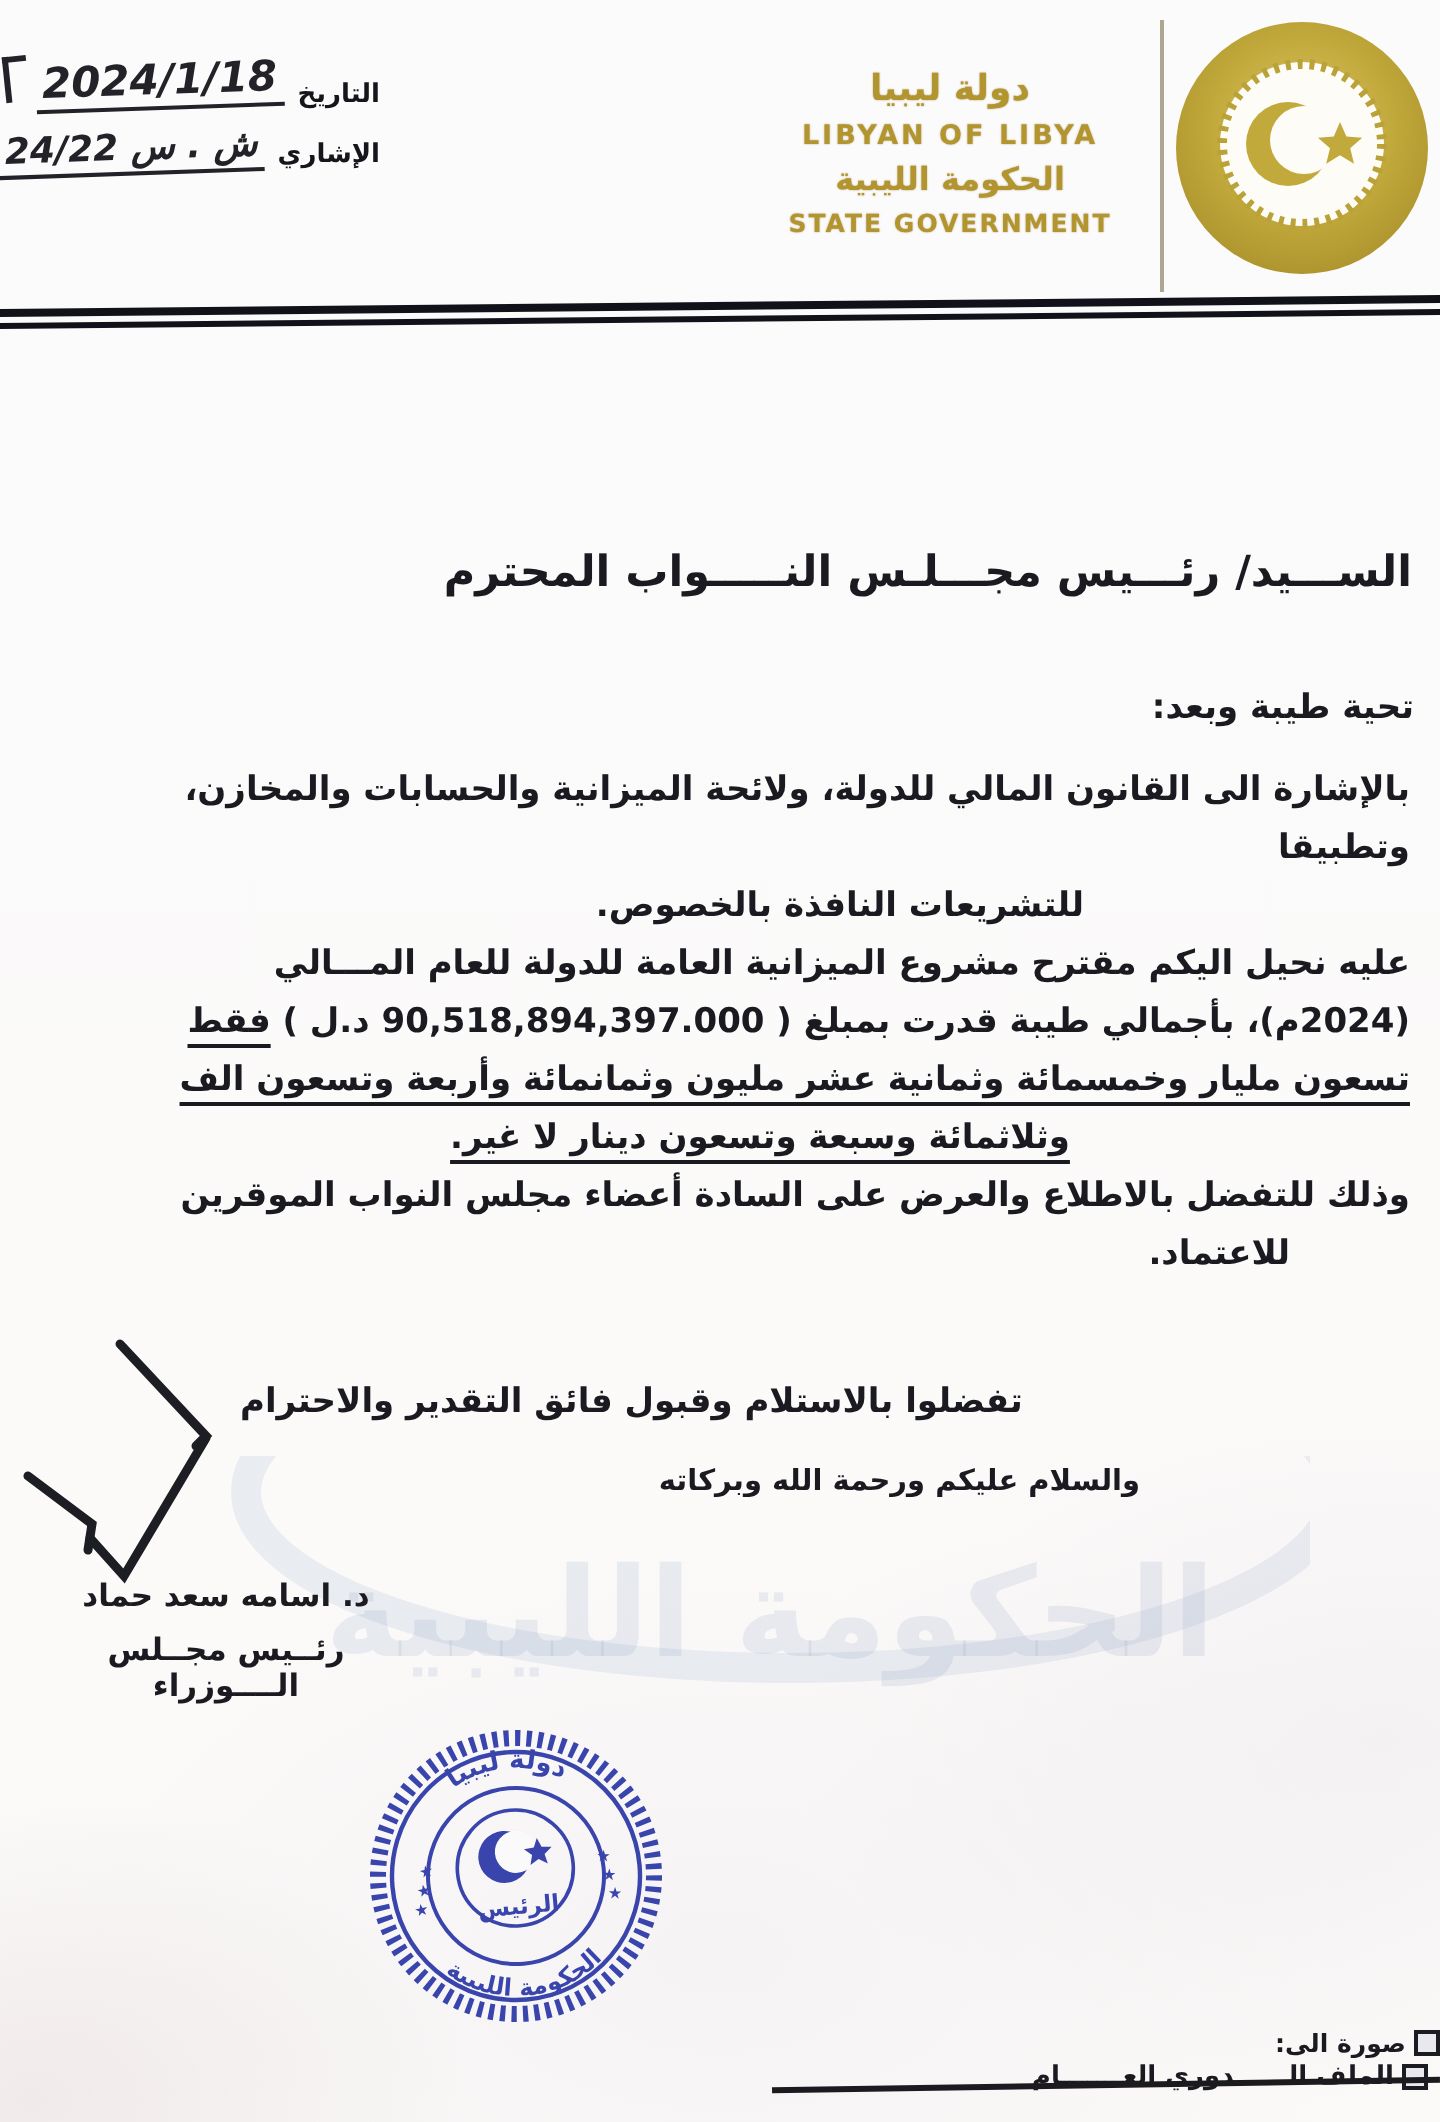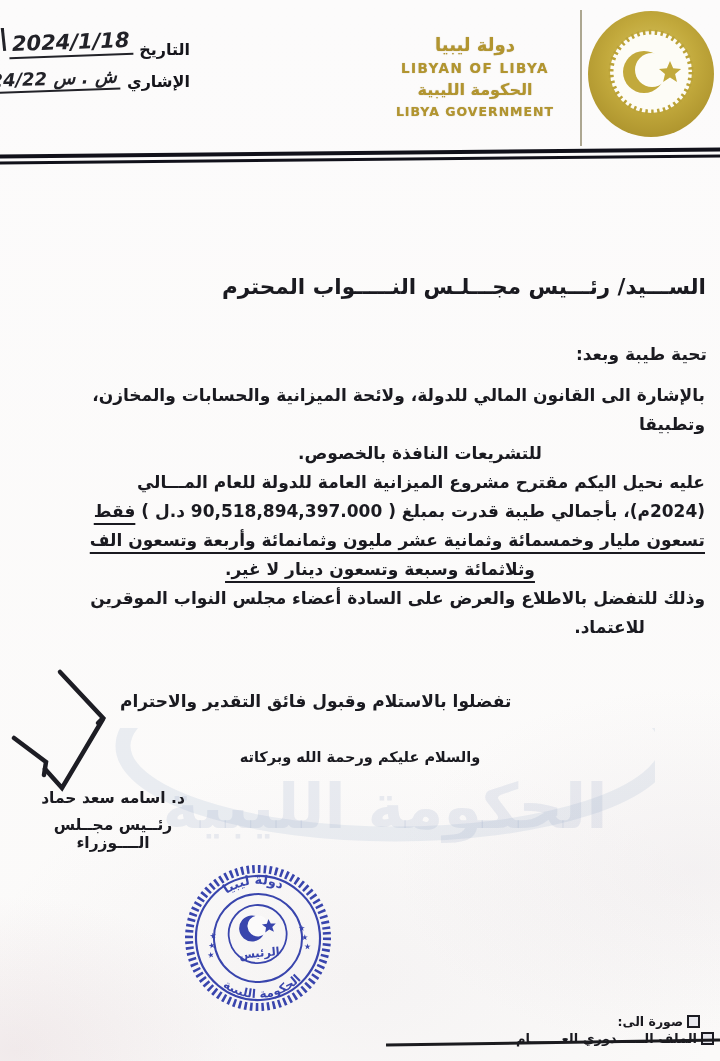--- a/index.html
+++ b/index.html
@@ -9,21 +9,21 @@
     background:
       radial-gradient(ellipse 320px 220px at 2% 99%, rgba(214,192,198,.28), transparent 70%),
       radial-gradient(ellipse 420px 260px at 96% 82%, rgba(214,205,211,.20), transparent 70%),
       radial-gradient(ellipse 500px 300px at 50% 92%, rgba(208,200,206,.14), transparent 75%),
       linear-gradient(#fcfbfb,#fbfaf9);
   }
   .abs{position:absolute;}
   
   .date-block{top:28px;left:2px;width:196px;}
   .date-row{display:flex;flex-direction:row;align-items:center;justify-content:flex-start;padding-right:6px;}
-  .hw-label{font-size:16px;font-weight:bold;color:#15151b;margin-right:2px;margin-left:7px;white-space:nowrap;margin-top:12px;}
+  .hw-label{font-size:13px;font-weight:bold;color:#15151b;margin-right:2px;margin-left:7px;white-space:nowrap;margin-top:12px;}
   .hw-value{font-size:21px;font-weight:bold;font-style:italic;color:#222228;
             border-bottom:2.5px solid #222228;transform:rotate(-2deg);padding:0 3px 1px 3px;white-space:nowrap;}
   .hw-value.second{font-size:18px;margin-top:9px;border-bottom-width:2px;}
   .hw-bracket{width:13px;height:20px;border-top:3px solid #222228;border-left:3px solid #222228;
               margin-right:4px;transform:rotate(-6deg);align-self:flex-start;}
   .gold-block{top:34px;left:372px;width:206px;text-align:center;color:#b2952f;
               text-shadow:0 0 1px rgba(125,100,25,.55);font-weight:bold;}
   .gold-ar1{font-size:18px;letter-spacing:2px;}
   .gold-en1{font-size:13.5px;letter-spacing:1.5px;margin-top:5px;}
   .gold-ar2{font-size:16px;letter-spacing:1px;margin-top:4px;}
@@ -37,29 +37,29 @@
   
   .salutation{top:274px;right:14px;font-size:21.5px;font-weight:bold;white-space:nowrap;}
   .greeting{top:344px;right:13px;font-size:17px;font-weight:bold;}
   .body-text{top:381px;right:15px;left:85px;font-size:17px;font-weight:bold;line-height:29px;text-align:right;}
   .line-indent{padding-right:163px;}
   .line-center{text-align:center;padding-right:30px;}
   .line-indent-sm{padding-right:60px;}
   .u{text-decoration:underline;text-decoration-thickness:1.6px;text-underline-offset:6px;}
   .amount-num{direction:ltr;unicode-bidi:embed;}
   .closing1{top:691px;left:120px;width:470px;text-align:left;font-size:17px;font-weight:bold;}
-  .closing2{top:733px;left:150px;width:420px;text-align:center;font-size:14.5px;font-weight:bold;margin-top:16px;}
+  .closing2{top:733px;left:150px;width:420px;text-align:right;font-size:14.5px;font-weight:bold;}
   .signature{left:24px;top:789px;width:178px;text-align:center;font-weight:bold;}
   .sig-name{font-size:15.5px;}
   .sig-title{font-size:15.5px;margin-top:9px;}
   .checkmark{left:10px;top:652px;}
   .watermark{left:95px;top:728px;pointer-events:none;}
   .stamp{left:182px;top:862px;transform:rotate(-5deg);opacity:.93;}
   
-  .copy-to{top:1014px;right:20px;font-size:12.5px;font-weight:bold;display:flex;align-items:center;}
+  .copy-to{top:1014px;right:0;font-size:12.5px;font-weight:bold;display:flex;align-items:center;}
   .copy-item{top:1031px;right:6px;font-size:13px;font-weight:bold;white-space:nowrap;display:flex;align-items:center;}
   .bullet{display:inline-block;width:9px;height:9px;border:2px solid #1b1b22;background:#e8e8ee;margin-left:4px;}
   .bottom-rule{top:1041px;left:386px;width:334px;height:3px;background:#1b1b1f;transform:rotate(-0.9deg);}
 </style>
 </head>
 <body>
 
 <div id="page">
 
   <div class="abs date-block">
@@ -71,21 +71,21 @@
     <div class="date-row">
       <span class="hw-label">الإشاري</span>
       <span class="hw-value second">ش . س 24/22 :</span>
     </div>
   </div>
 
   <div class="abs gold-block">
     <div class="gold-ar1">دولة ليبيا</div>
     <div class="gold-en1">LIBYAN OF LIBYA</div>
     <div class="gold-ar2">الحكومة الليبية</div>
-    <div class="gold-en2">LIBYA GOVERNMENT</div>
+    <div class="gold-en2">STATE GOVERNMENT</div>
   </div>
 
   <svg class="abs emblem" width="134" height="140" viewBox="0 0 134 140">
     <defs>
       <radialGradient id="goldg" cx="50%" cy="42%" r="65%">
         <stop offset="0%" stop-color="#d9c766"></stop>
         <stop offset="55%" stop-color="#c2a93c"></stop>
         <stop offset="100%" stop-color="#a98f2a"></stop>
       </radialGradient>
     </defs>

